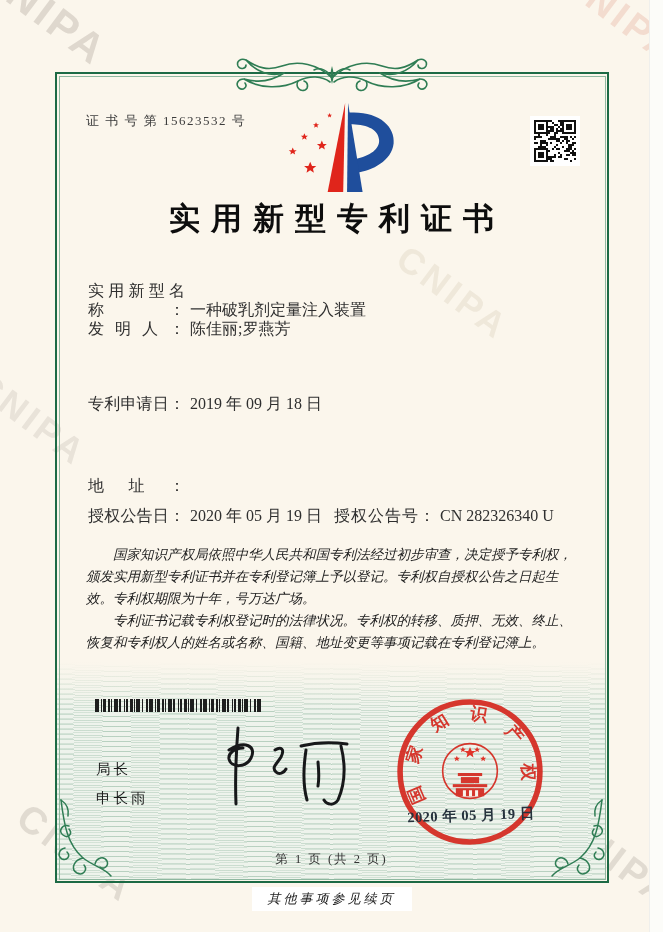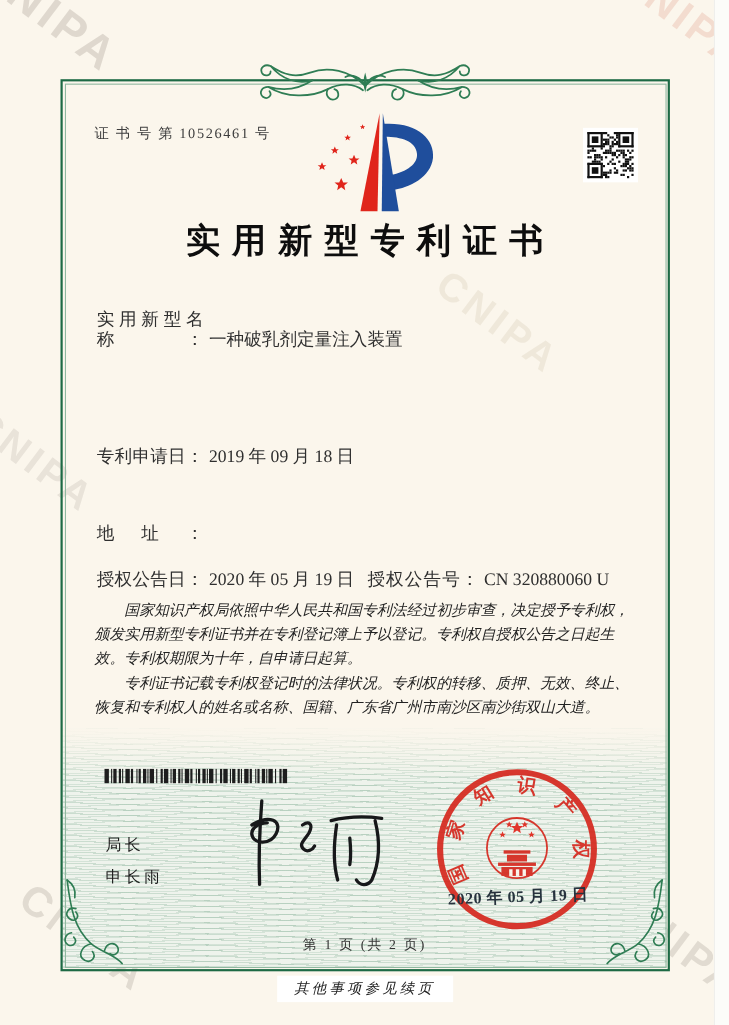--- a/index.html
+++ b/index.html
@@ -32,21 +32,21 @@
   .cert-no{position:absolute;left:86px;top:112px;font-size:13px;letter-spacing:1.5px;color:#3c3c3c;}
   .logo{position:absolute;left:281px;top:99px;}
   .qr{position:absolute;left:530px;top:116px;}
   .title{position:absolute;left:0;top:198px;width:100%;text-align:center;font-size:31px;
       font-weight:bold;letter-spacing:11px;padding-left:11px;box-sizing:border-box;color:#0d0d0d;}
   
   .field-row{position:absolute;left:88px;width:494px;display:flex;align-items:flex-end;
       font-size:16px;line-height:19px;}
   .flabel{display:inline-block;width:97px;flex:none;text-align:justify;text-align-last:justify;}
   .flabel2{width:101px;margin-left:12px;}
-  .fvalue{margin-left:5px;white-space:pre-line;margin-top:12px;}
+  .fvalue{margin-left:5px;white-space:pre-line;}
   
   .body-text{position:absolute;left:86px;top:544px;width:494px;font-size:13.5px;line-height:22px;
       font-style:italic;color:#222;}
   .body-text p{margin:0;text-indent:2em;}
   
   .barcode{position:absolute;left:95px;top:699px;height:13px;display:flex;align-items:stretch;}
   .bc-bar{background:#1e1e1e;}
   .signer{position:absolute;left:96px;top:755px;font-family:"Liberation Sans","DejaVu Sans",sans-serif;
       font-size:14.5px;letter-spacing:3px;color:#1c1c1c;line-height:29px;}
   .signature{position:absolute;left:205px;top:720px;}
@@ -107,21 +107,21 @@
     <g stroke="#2f7d54" fill="none" stroke-width="1.5" stroke-linecap="round">
       <path d="M4,2 C7,26 10,46 26,60 C36,68 48,70 54,78"></path>
       <path d="M26,60 c-9,2 -13,11 -6,15 c6,3 11,-3 7,-8"></path>
       <path d="M12,28 c-7,-2 -11,5 -6,9 c5,4 10,-1 6,-6"></path>
       <path d="M8,50 c-6,1 -8,8 -3,11 c5,2 9,-3 5,-7"></path>
       <path d="M38,66 c2,-7 9,-8 12,-3 c2,5 -3,9 -7,6"></path>
       <path d="M4,2 c6,4 8,10 7,16"></path>
     </g>
   </svg>
 
-  <div class="cert-no">证 书 号 第 10526461 号</div>
+  <div class="cert-no">证 书 号 第 15623532 号</div>
 
   <svg class="logo" width="136" height="97" viewBox="0 0 140 100">
     <defs>
       <path id="star" d="M0,-6 L1.8,-1.9 6,-1.9 2.7,0.8 3.6,4.9 0,2.4 -3.6,4.9 -2.7,0.8 -6,-1.9 -1.8,-1.9 Z" fill="#e0251b"></path>
     </defs>
     <path d="M70,14 C100,12 118,28 116,46 C114,64 94,74 78,76 L76,62 C92,59 102,51 101,42 C100,30 86,26 71,26 Z" fill="#1f4e9c"></path>
     <polygon points="66,4 48,96 64,96" fill="#e0251b"></polygon>
     <polygon points="69,4 68,96 84,96" fill="#1f4e9c"></polygon>
     <use href="#star" transform="translate(50,17) scale(0.42)"></use>
     <use href="#star" transform="translate(36,27) scale(0.52)"></use>
@@ -270,37 +270,41 @@
       <rect x="22" y="44" width="2" height="2" fill="#111"></rect>
       <rect x="40" y="44" width="2" height="2" fill="#111"></rect>
     </svg>
 
   <div class="title">实用新型专利证书</div>
 
   <div class="field-row" style="top:281px">
     <span class="flabel">实用新型名称：</span>
     <span class="fvalue">一种破乳剂定量注入装置</span>
   </div>
+  <div class="field-row" style="top:319px">
+    <span class="flabel">发明人：</span>
+    <span class="fvalue">陈佳丽;罗燕芳</span>
+  </div>
   <div class="field-row" style="top:394px">
     <span class="flabel">专利申请日：</span>
     <span class="fvalue">2019 年 09 月 18 日</span>
   </div>
   <div class="field-row" style="top:476px">
     <span class="flabel">地址：</span>
   </div>
   <div class="field-row" style="top:506px">
     <span class="flabel">授权公告日：</span>
     <span class="fvalue">2020 年 05 月 19 日</span>
     <span class="flabel flabel2">授权公告号：</span>
-    <span class="fvalue">CN 320880060 U</span>
+    <span class="fvalue">CN 282326340 U</span>
   </div>
 
   <div class="body-text">
-    <p>国家知识产权局依照中华人民共和国专利法经过初步审查，决定授予专利权，颁发实用新型专利证书并在专利登记簿上予以登记。专利权自授权公告之日起生效。专利权期限为十年，自申请日起算。</p>
-    <p>专利证书记载专利权登记时的法律状况。专利权的转移、质押、无效、终止、恢复和专利权人的姓名或名称、国籍、广东省广州市南沙区南沙街双山大道。</p>
+    <p>国家知识产权局依照中华人民共和国专利法经过初步审查，决定授予专利权，颁发实用新型专利证书并在专利登记簿上予以登记。专利权自授权公告之日起生效。专利权期限为十年，号万达广场。</p>
+    <p>专利证书记载专利权登记时的法律状况。专利权的转移、质押、无效、终止、恢复和专利权人的姓名或名称、国籍、地址变更等事项记载在专利登记簿上。</p>
   </div>
 
   <div class="barcode" id="barcode">
       <span class="bc-bar" style="width: 4px;"></span>
       <span style="width: 2px;"></span>
       <span class="bc-bar" style="width: 1px;"></span>
       <span style="width: 1px;"></span>
       <span class="bc-bar" style="width: 3px;"></span>
       <span style="width: 2px;"></span>
       <span class="bc-bar" style="width: 2px;"></span>

